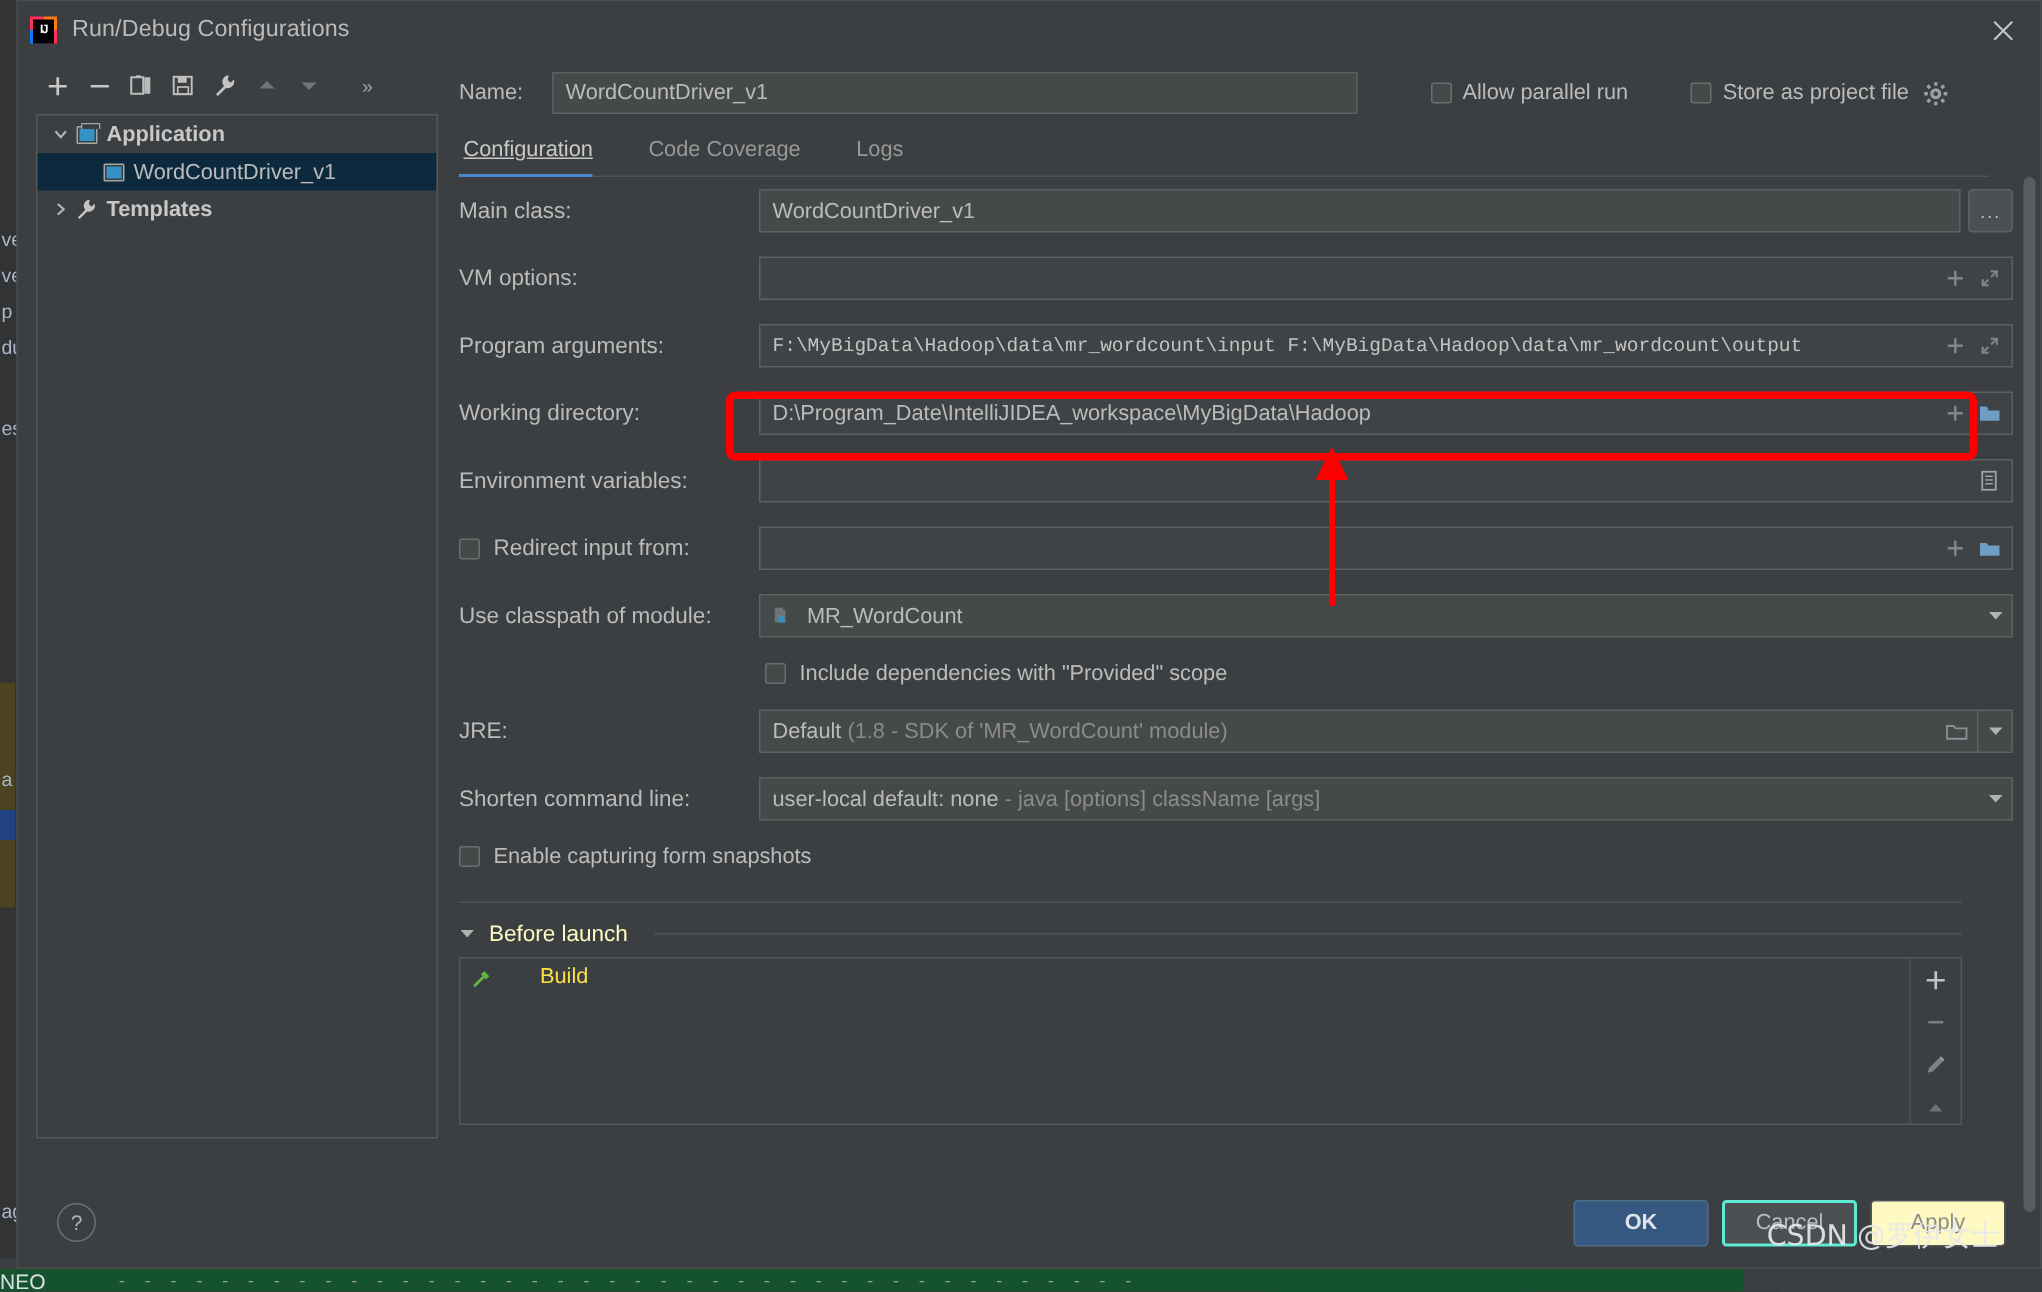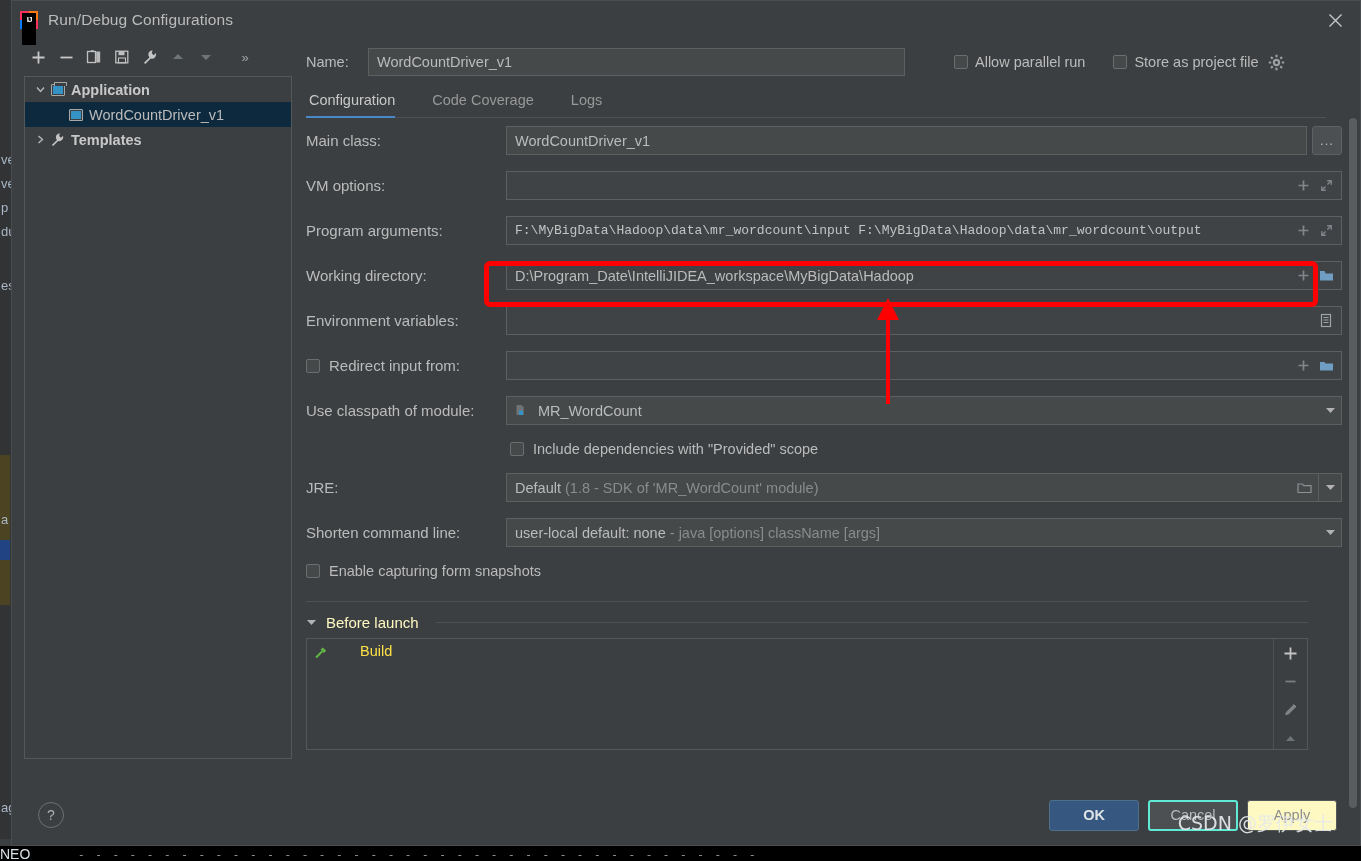--- a/index.html
+++ b/index.html
@@ -26,22 +26,22 @@
     position: absolute; left: 0; width: 10px; background: #4c4322;
   }
   .bg-highlight-blue {
     position: absolute; left: 0; width: 10px; background: #214283;
   }
   #bg-taskbar {
     position: absolute; left: 0; bottom: 0; width: 1361px; height: 22px;
     background: #3c3f41;
   }
   #bg-statusline {
-    position: absolute; left: 0; bottom: 0; width: 1361px; height: 15px;
-    background: #000000; overflow: hidden;
+    position: absolute; left: 0; bottom: 0; width: 1162px; height: 15px;
+    background: #14532d; overflow: hidden;
   }
   #bg-statusline .dashes {
     position: absolute; left: 78px; top: 3px;
     color: #9aa0a6; font-size: 11px; letter-spacing: 2px;
     font-family: "Liberation Mono", monospace; white-space: nowrap;
   }
   #bg-statusline .neo {
     position: absolute; left: 0; top: 0px;
     color: #d9e0e6; font-size: 14px; white-space: nowrap;
   }
@@ -64,21 +64,21 @@
   }
   #app-icon {
     width: 18px; height: 18px; position: relative; flex: 0 0 18px;
     margin-right: 10px;
   }
   #app-icon .q1 { position:absolute; left:0; top:0; width:9px; height:9px; background:#fe315d; }
   #app-icon .q2 { position:absolute; left:9px; top:0; width:9px; height:9px; background:#f97a12; }
   #app-icon .q3 { position:absolute; left:0; top:9px; width:9px; height:9px; background:#087cfa; }
   #app-icon .q4 { position:absolute; left:9px; top:9px; width:9px; height:9px; background:#fe315d; }
   #app-icon .ij {
-    position:absolute; left:2px; top:2px; width:14px; height:32px;
+    position:absolute; left:2px; top:2px; width:14px; height:16px;
     background:#000; color:#fff; font-size:8px; line-height:14px;
     text-align:center; font-weight:bold; letter-spacing:-1px;
   }
   #dialog-title {
     font-size: 15.5px; color: #bbbbbb; letter-spacing: 0.1px;
   }
   #close-button {
     position: absolute; right: 8px; top: 5px;
     width: 34px; height: 28px;
     display: flex; align-items: center; justify-content: center;
@@ -162,21 +162,21 @@
     width: 537px; height: 28px;
     background: #45494a; border: 1px solid #5e6060;
     color: #bbbbbb; font-size: 14.5px;
     padding: 0 8px; outline: none;
     font-family: "Liberation Sans", sans-serif;
   }
   .hdr-check-group {
     display: flex; align-items: center; margin-left: 49px; gap: 7px;
     cursor: pointer;
   }
-  .hdr-check-group.second { margin-left: 28px; }
+  .hdr-check-group.second { margin-left: 42px; }
   .cbox {
     width: 14px; height: 14px; flex: 0 0 14px;
     border: 1px solid #6b6e6f; background: #45494a; border-radius: 2px;
   }
   .hdr-check-label { font-size: 14.5px; color: #bbbbbb; }
   #store-gear {
     margin-left: 8px; width: 20px; height: 20px;
     display:flex; align-items:center; justify-content:center; cursor:pointer;
   }
 
@@ -185,21 +185,21 @@
     height: 36px; flex: 0 0 36px;
     display: flex; align-items: flex-end;
     border-bottom: 1px solid #4f5254;
     margin-right: 34px;
   }
   .tab {
     padding: 0 18px 9px 3px; margin-right: 16px;
     font-size: 14.5px; color: #989898; cursor: pointer;
     position: relative;
   }
-  .tab.active { color: #c9c9c9; }
+  .tab.active { color: #c9c9c9; text-decoration: underline; }
   .tab.active::after {
     content: ''; position: absolute; left: 0; right: 18px; bottom: -1px;
     height: 2px; background: #4a88c7;
   }
 
   
   #form-area {
     flex: 1 1 auto; min-height: 0; position: relative;
     display: flex;
   }

